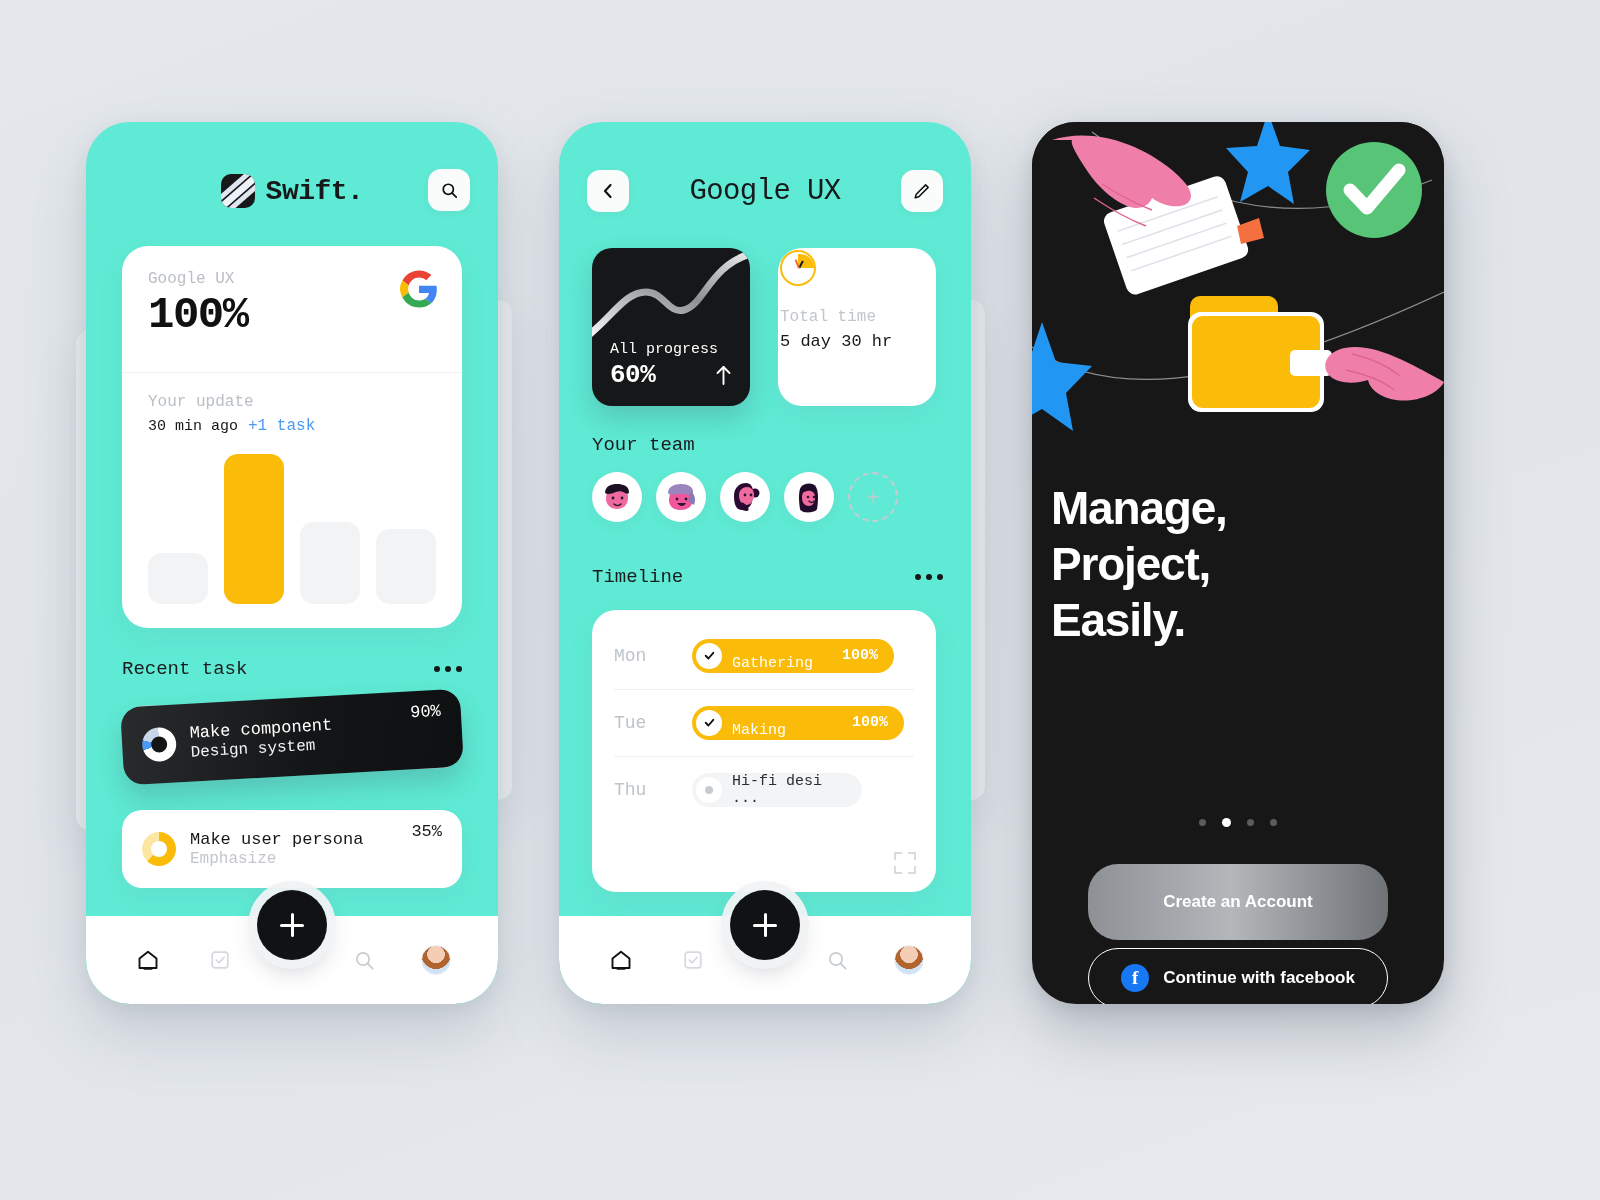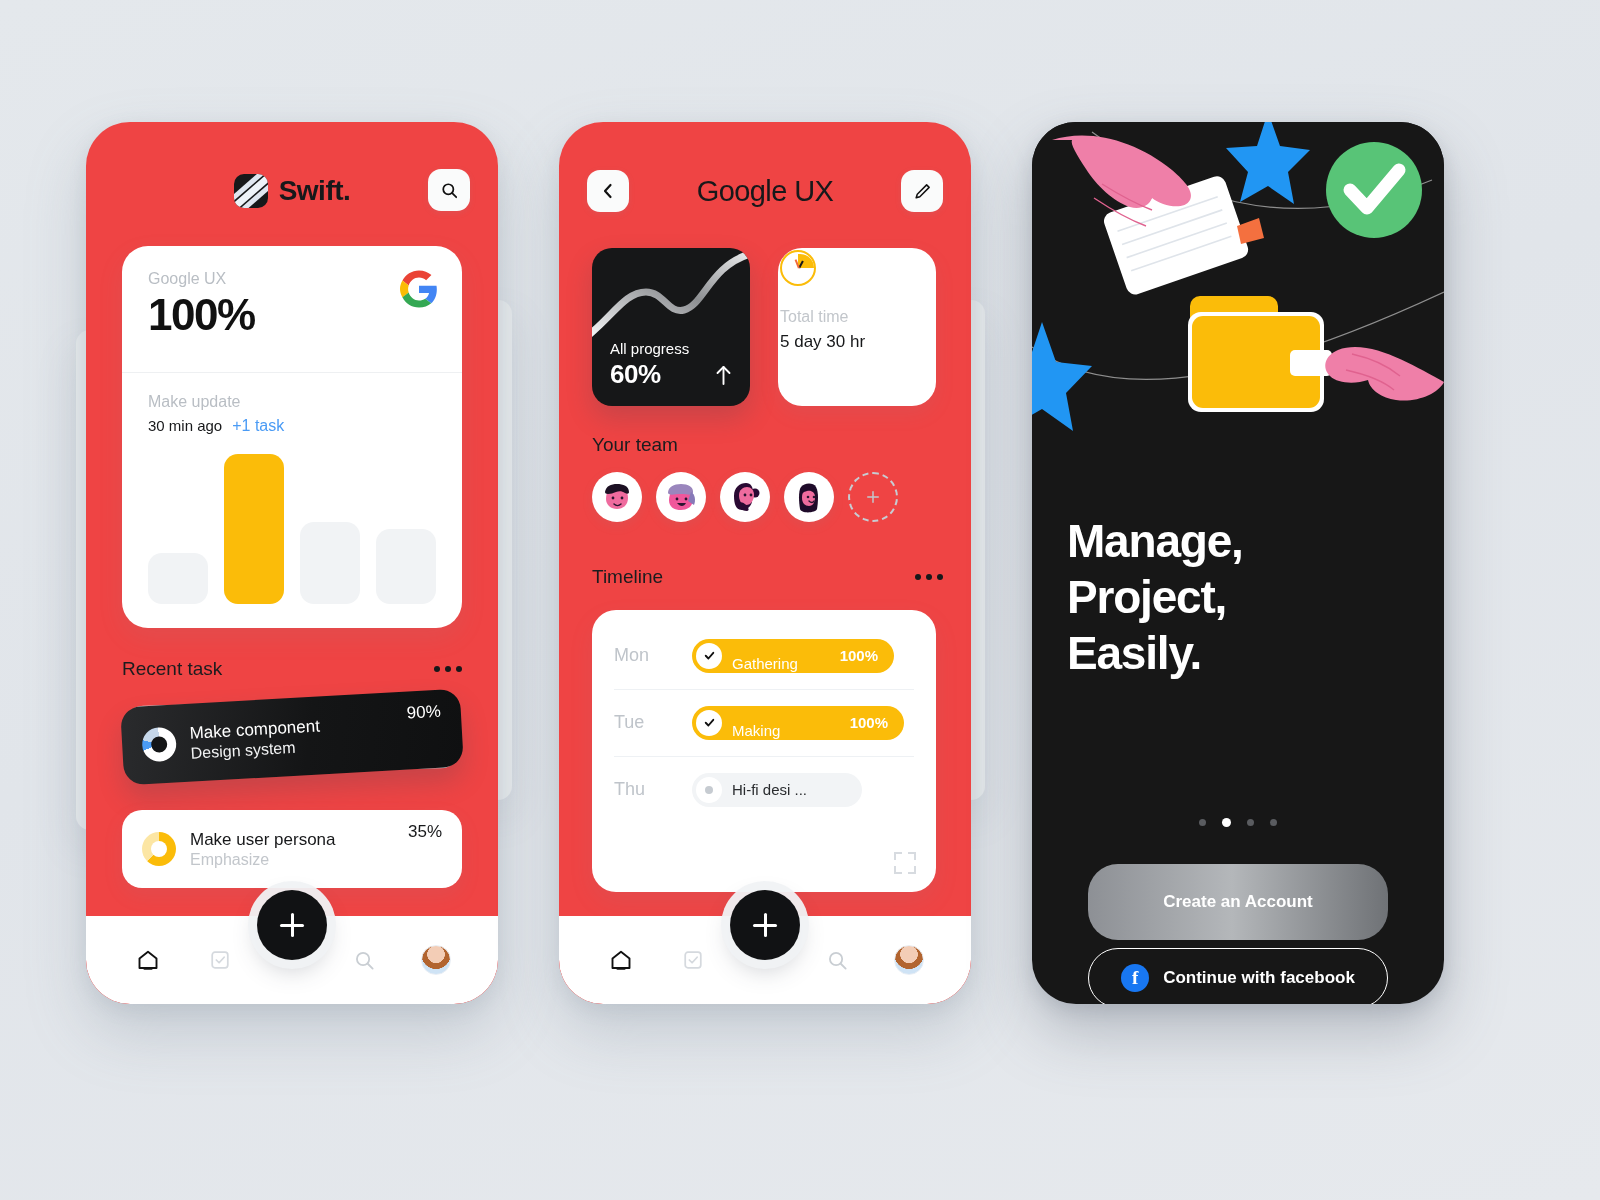--- a/index.html
+++ b/index.html
@@ -12,22 +12,23 @@
   .stage { position: relative; width: 1600px; height: 1200px; }
 
   
   .phone {
     position: absolute;
     width: 412px; height: 882px;
     border-radius: 44px;
     overflow: hidden;
   }
   .phone.light {
-    background: #ef4444;
+    background: #5eead4;
     box-shadow: 0 28px 60px rgba(120,132,148,.28), 0 6px 18px rgba(120,132,148,.14);
+    font-family: Liberation Mono, monospace;
   }
   .phone.dark {
     background: #171717;
     box-shadow: 0 28px 60px rgba(90,100,115,.34), 0 6px 18px rgba(90,100,115,.18);
   }
   
   .peek {
     position: absolute; width: 28px; height: 500px;
     background: #eceff1; border-radius: 22px;
     box-shadow: 0 18px 40px rgba(120,132,148,.16);
@@ -215,21 +216,21 @@
   .pill.todo .pill-pct { color: #17181a; }
   #expand { position: absolute; right: 20px; bottom: 18px; width: 22px; height: 22px; }
   #expand span { position:absolute; width:8px; height:8px; border:2px solid #d7dbe0; }
   #expand span:nth-child(1){ left:0; top:0; border-right:0; border-bottom:0; }
   #expand span:nth-child(2){ right:0; top:0; border-left:0; border-bottom:0; }
   #expand span:nth-child(3){ left:0; bottom:0; border-right:0; border-top:0; }
   #expand span:nth-child(4){ right:0; bottom:0; border-left:0; border-top:0; }
 
   
   #illus { position: absolute; left: 0; top: 0; width: 412px; height: 380px; overflow: hidden; }
-  #p3copy { position: absolute; left: 35px; top: 358px; margin-top: 33px; }
+  #p3copy { position: absolute; left: 19px; top: 358px; }
   .p3line { font-size: 46px; font-weight: 700; color: #fff; line-height: 1.22; letter-spacing: -1.2px; }
   #p3dots { position: absolute; left: 0; width: 412px; top: 696px; display: flex; justify-content: center; gap: 16px; align-items: center; }
   #p3dots i { width: 7px; height: 7px; border-radius: 50%; background: #5a5c60; display: block; }
   #p3dots i.on { background: #fff; width: 9px; height: 9px; }
   #btnCreate {
     position: absolute; left: 56px; top: 742px; width: 300px; height: 76px;
     border-radius: 30px; color: #fff; font-size: 17px; font-weight: 700;
     display: flex; align-items: center; justify-content: center;
     background: linear-gradient(90deg,#8d9095 0%,#b4b7ba 48%,#6f7276 100%);
   }
@@ -277,21 +278,21 @@
         <div class="c1-big">100%</div>
         <svg class="goog" viewBox="0 0 48 48">
           <path fill="#EA4335" d="M24 9.5c3.5 0 6.6 1.2 9 3.6l6.7-6.7C35.6 2.6 30.2.5 24 .5 14.8.5 6.9 5.8 3.1 13.4l7.9 6.1C12.8 13.9 17.9 9.5 24 9.5z"></path>
           <path fill="#4285F4" d="M46.5 24.5c0-1.6-.1-3.2-.4-4.7H24v9.1h12.7c-.6 3-2.3 5.6-4.9 7.3l7.6 5.9c4.4-4.1 7.1-10.2 7.1-17.6z"></path>
           <path fill="#FBBC05" d="M11 19.5c-.5 1.4-.8 2.9-.8 4.5s.3 3.1.8 4.5l-7.9 6.1C1.1 31 0 27.6 0 24s1.1-7 3.1-10.6l7.9 6.1z"></path>
           <path fill="#34A853" d="M24 47.5c6.2 0 11.5-2 15.4-5.4l-7.6-5.9c-2.1 1.4-4.8 2.3-7.8 2.3-6.1 0-11.2-4.4-13-10.1l-7.9 6.1C6.9 42.2 14.8 47.5 24 47.5z"></path>
         </svg>
       </div>
       <div class="c1-div"></div>
       <div class="c1-mid">
-        <div class="c1-sub">Make update</div>
+        <div class="c1-sub">Your update</div>
         <div class="c1-line">
           <span class="c1-time">30 min ago</span>
           <span class="c1-task">+1 task</span>
         </div>
       </div>
       <div class="bars" id="bars">
           <div class="bar" style="height: 34%;"></div>
           <div class="bar accent" style="height: 100%;"></div>
           <div class="bar" style="height: 55%;"></div>
           <div class="bar" style="height: 50%;"></div>

